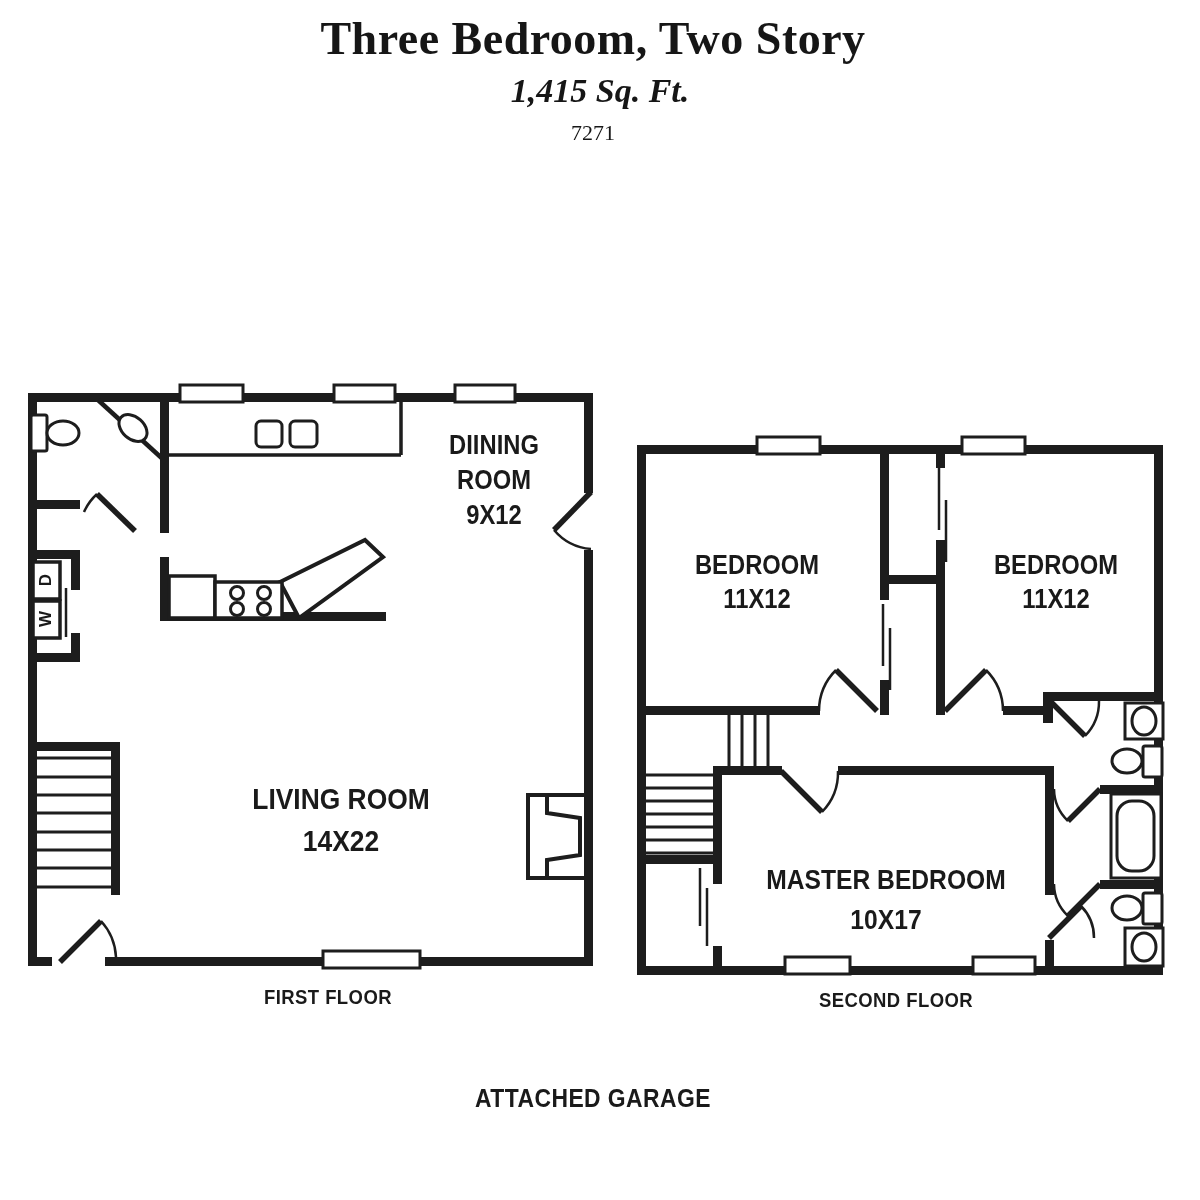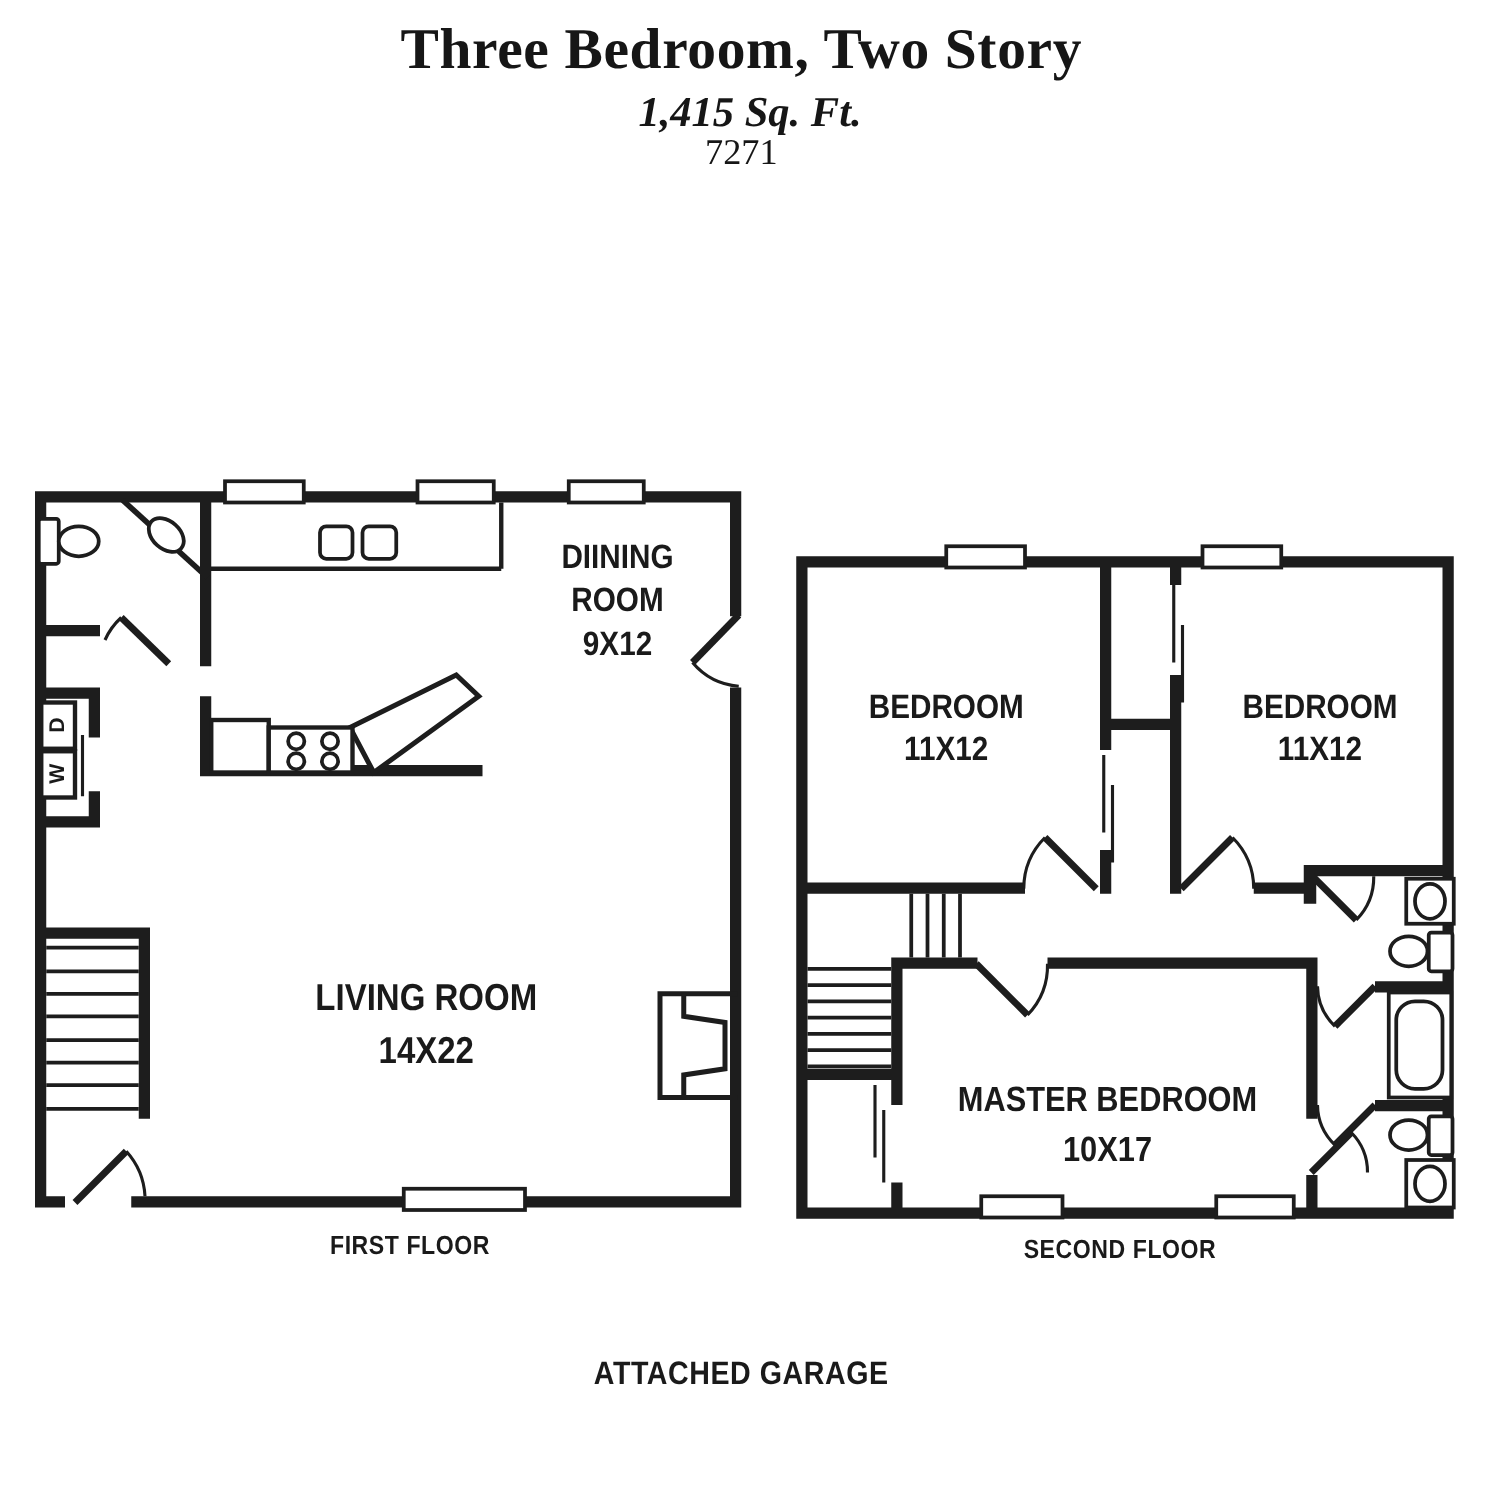--- a/index.html
+++ b/index.html
@@ -2,21 +2,21 @@
 <html><head>
 <meta charset="utf-8">
 <style>
   html,body{margin:0;padding:0;background:#fff;}
   #canvas{position:relative;width:1200px;height:1200px;background:#ffffff;overflow:hidden;
           font-family:"Liberation Sans",sans-serif;color:#1a1a1a;}
   .hdr{position:absolute;left:0;top:0;width:1200px;text-align:center;
        font-family:"Liberation Serif",serif;color:#161616;}
   .hdr-title{position:absolute;left:0;right:14px;top:12px;font-size:46px;font-weight:bold;letter-spacing:.5px;}
   .hdr-sqft{position:absolute;left:0;right:0;top:72px;font-size:34px;font-weight:bold;font-style:italic;}
-  .hdr-num{position:absolute;left:0;right:14px;top:106px;font-size:29px;}
+  .hdr-num{position:absolute;left:0;right:14px;top:120px;font-size:22px;}
   svg{position:absolute;left:0;top:0;}
   .plan-label{position:absolute;font-weight:bold;color:#1a1a1a;text-align:center;
       white-space:nowrap;line-height:1.28;
       transform:translateX(-50%) scaleX(0.88);transform-origin:center top;}
   .lbl-dining{font-size:27px;line-height:35px;}
   .lbl-living{font-size:30px;line-height:42px;}
   .lbl-bed{font-size:27px;line-height:34px;}
   .lbl-master{font-size:28px;line-height:40px;}
   .lbl-floor{font-size:21px;letter-spacing:.5px;}
   .lbl-garage{font-size:26px;letter-spacing:.5px;}

